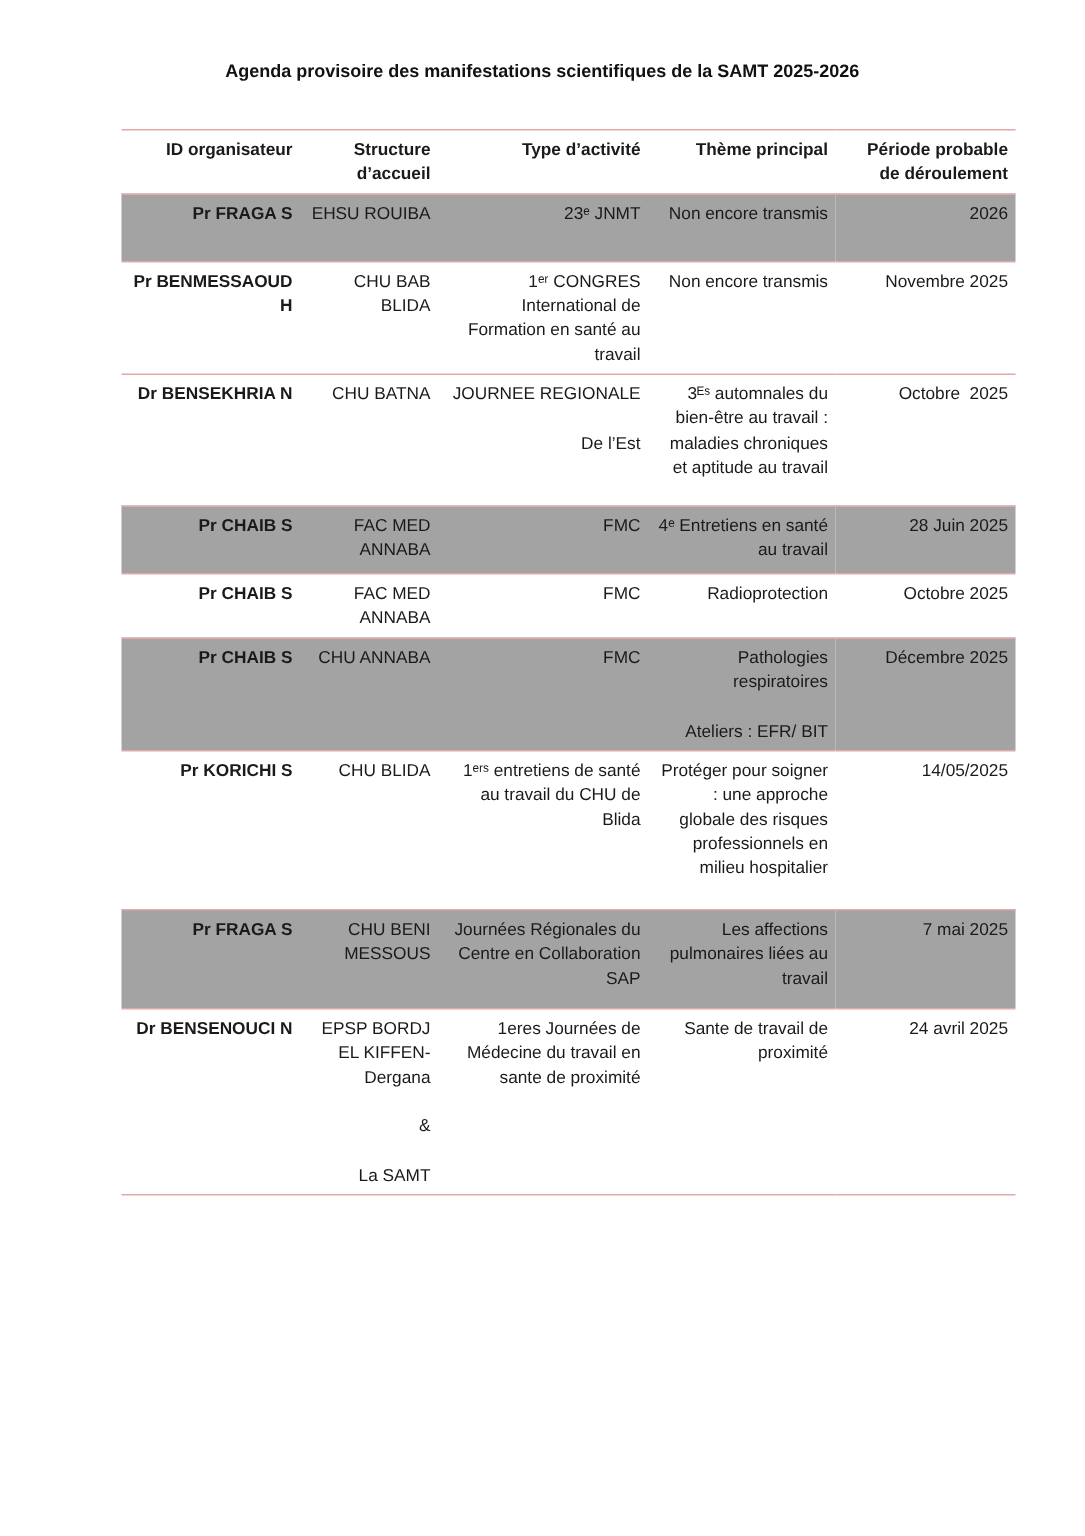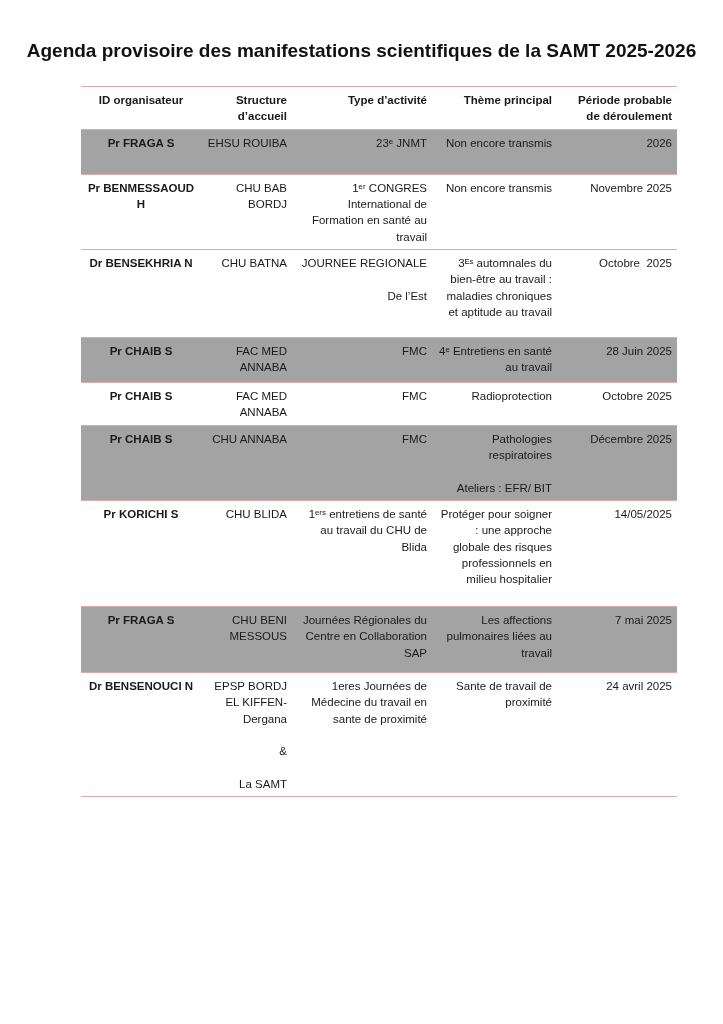--- a/index.html
+++ b/index.html
@@ -15,21 +15,21 @@
     background: #ffffff;
     overflow: hidden;
     color: #1a1a1a;
   }
   .doc-title {
     position: absolute;
     top: 40px;
     left: 0;
     width: 723px;
     text-align: center;
-    font-size: 19px;
+    font-size: 12px;
     font-weight: bold;
     color: #111111;
   }
   table.agenda {
     position: absolute;
     left: 81px;
     top: 86px;
     width: 596px;
     border-collapse: collapse;
     table-layout: fixed;
@@ -46,21 +46,21 @@
     word-wrap: break-word;
     font-weight: normal;
     color: #1a1a1a;
   }
   table.agenda th {
     font-weight: bold;
     background: #ffffff;
   }
   table.agenda th.col-organizer,
   table.agenda td.col-organizer {
-    text-align: center;
+    text-align: right;
     padding-left: 6px;
   }
   table.agenda td.col-organizer {
     font-weight: bold;
   }
   tr.banded td {
     background: #a3a3a3;
   }
   td.align-left {
     text-align: left;
@@ -93,21 +93,21 @@
       <tr class="banded" style="height:45px">
         <td class="col-organizer">Pr FRAGA S</td>
         <td>EHSU ROUIBA</td>
         <td>23ᵉ JNMT</td>
         <td>Non encore transmis</td>
         <td>2026</td>
       </tr>
 
       <tr style="height:65px">
         <td class="col-organizer">Pr BENMESSAOUD H</td>
-        <td>CHU BAB BORDJ</td>
+        <td>CHU BAB BLIDA</td>
         <td>1ᵉʳ CONGRES International de Formation en santé au travail</td>
         <td>Non encore transmis</td>
         <td>Novembre 2025</td>
       </tr>
 
 
       <tr style="height:88px">
         <td class="col-organizer">Dr BENSEKHRIA N</td>
         <td>CHU BATNA</td>
         <td>JOURNEE REGIONALE

